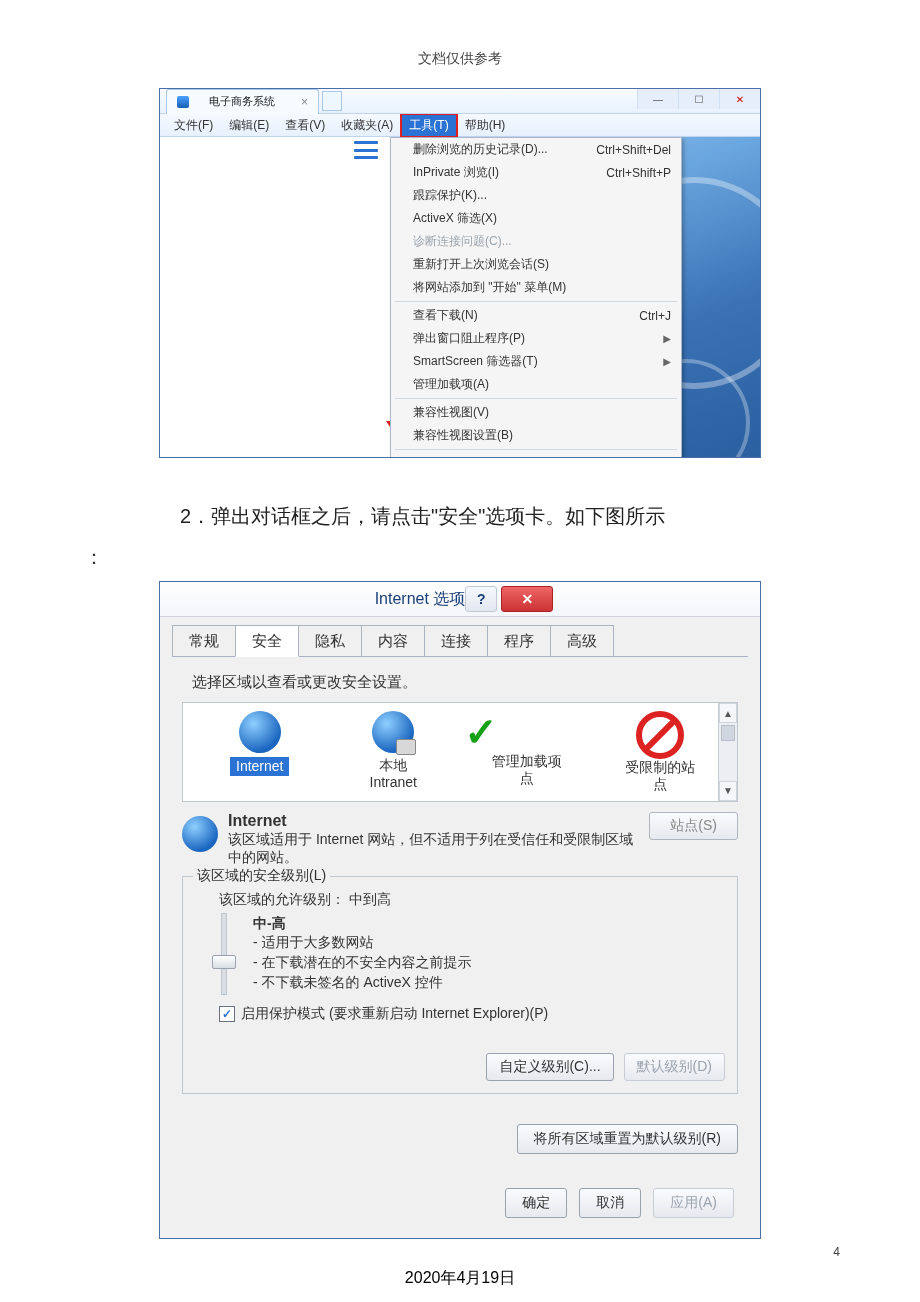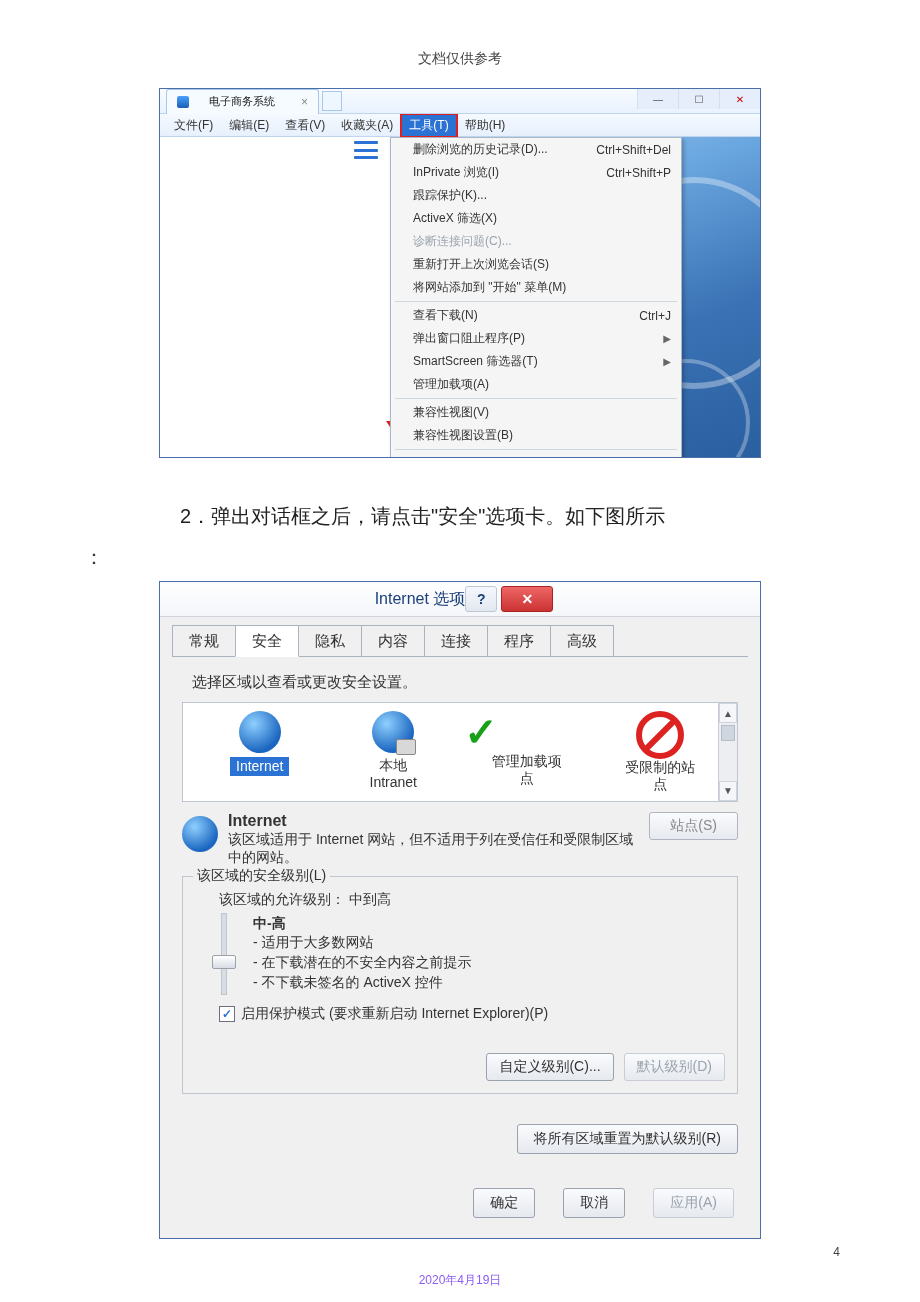--- a/index.html
+++ b/index.html
@@ -405,36 +405,36 @@
     background:linear-gradient(#fafbfd,#e6e9ef);
     border:1px solid #9aa2ae;
     border-radius:3px;
     font-size:14px;
     margin-top:20px;
   }
   .btn.disabled { color:#9aa3ad; border-color:#c8ccd4;}
   .btn.small { padding:4px 12px;}
   .reset-row { display:flex; justify-content:flex-end; margin:6px 10px 0 10px;}
   .dlg-buttons {
-    display:flex; gap:28px; justify-content:flex-end;
+    display:flex; gap:12px; justify-content:flex-end;
     padding:14px 14px 6px 14px;
   }
 
   .page-num {
     position:absolute;
     right:80px; bottom:60px;
     font-size:12px;
     color:#444;
   }
   .footer-date {
     position:absolute;
     left:0; right:0; bottom:30px;
     text-align:center;
-    font-size:12px;
-    color:#8b5cf6;
+    font-size:16px;
+    color:#000000;
   }
 </style>
 </head>
 <body>
 
 <div class="page">
   <div class="doc-header">文档仅供参考</div>
 
   <div class="content">
 

